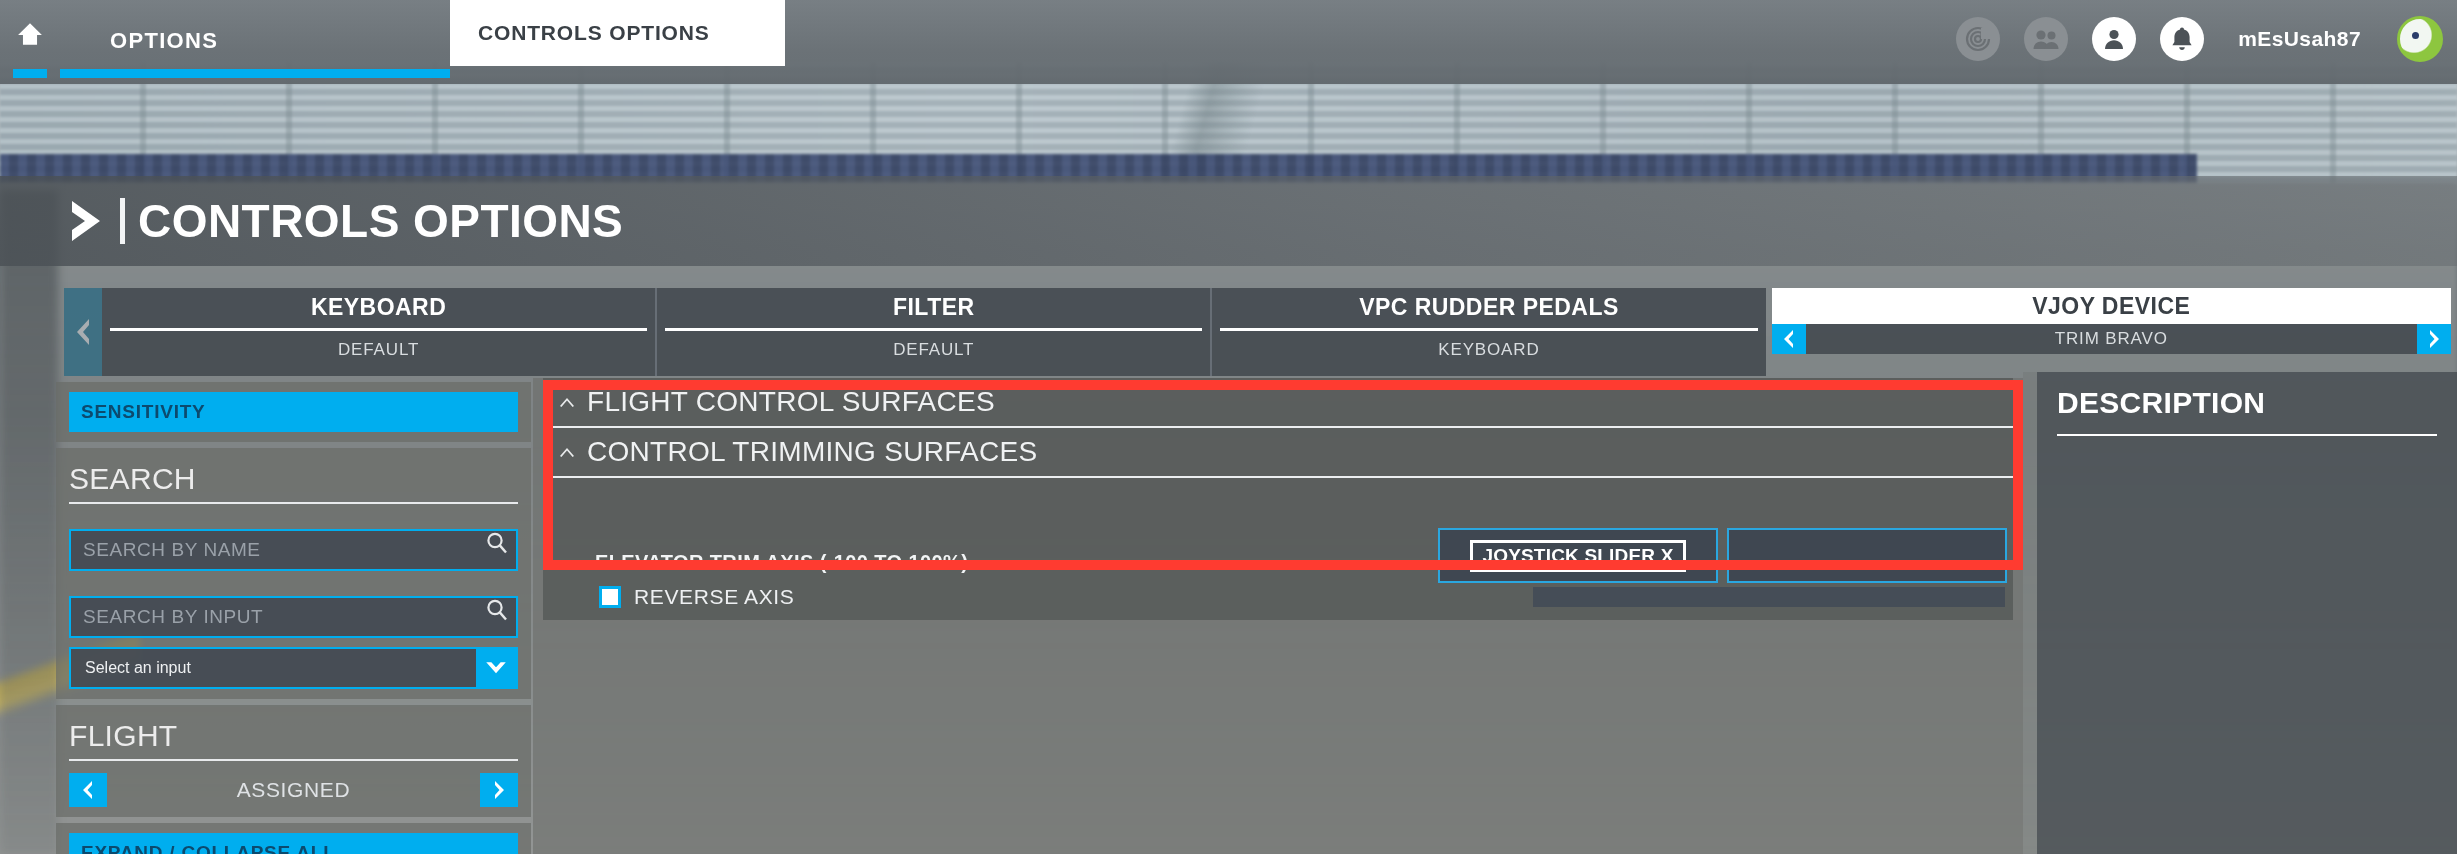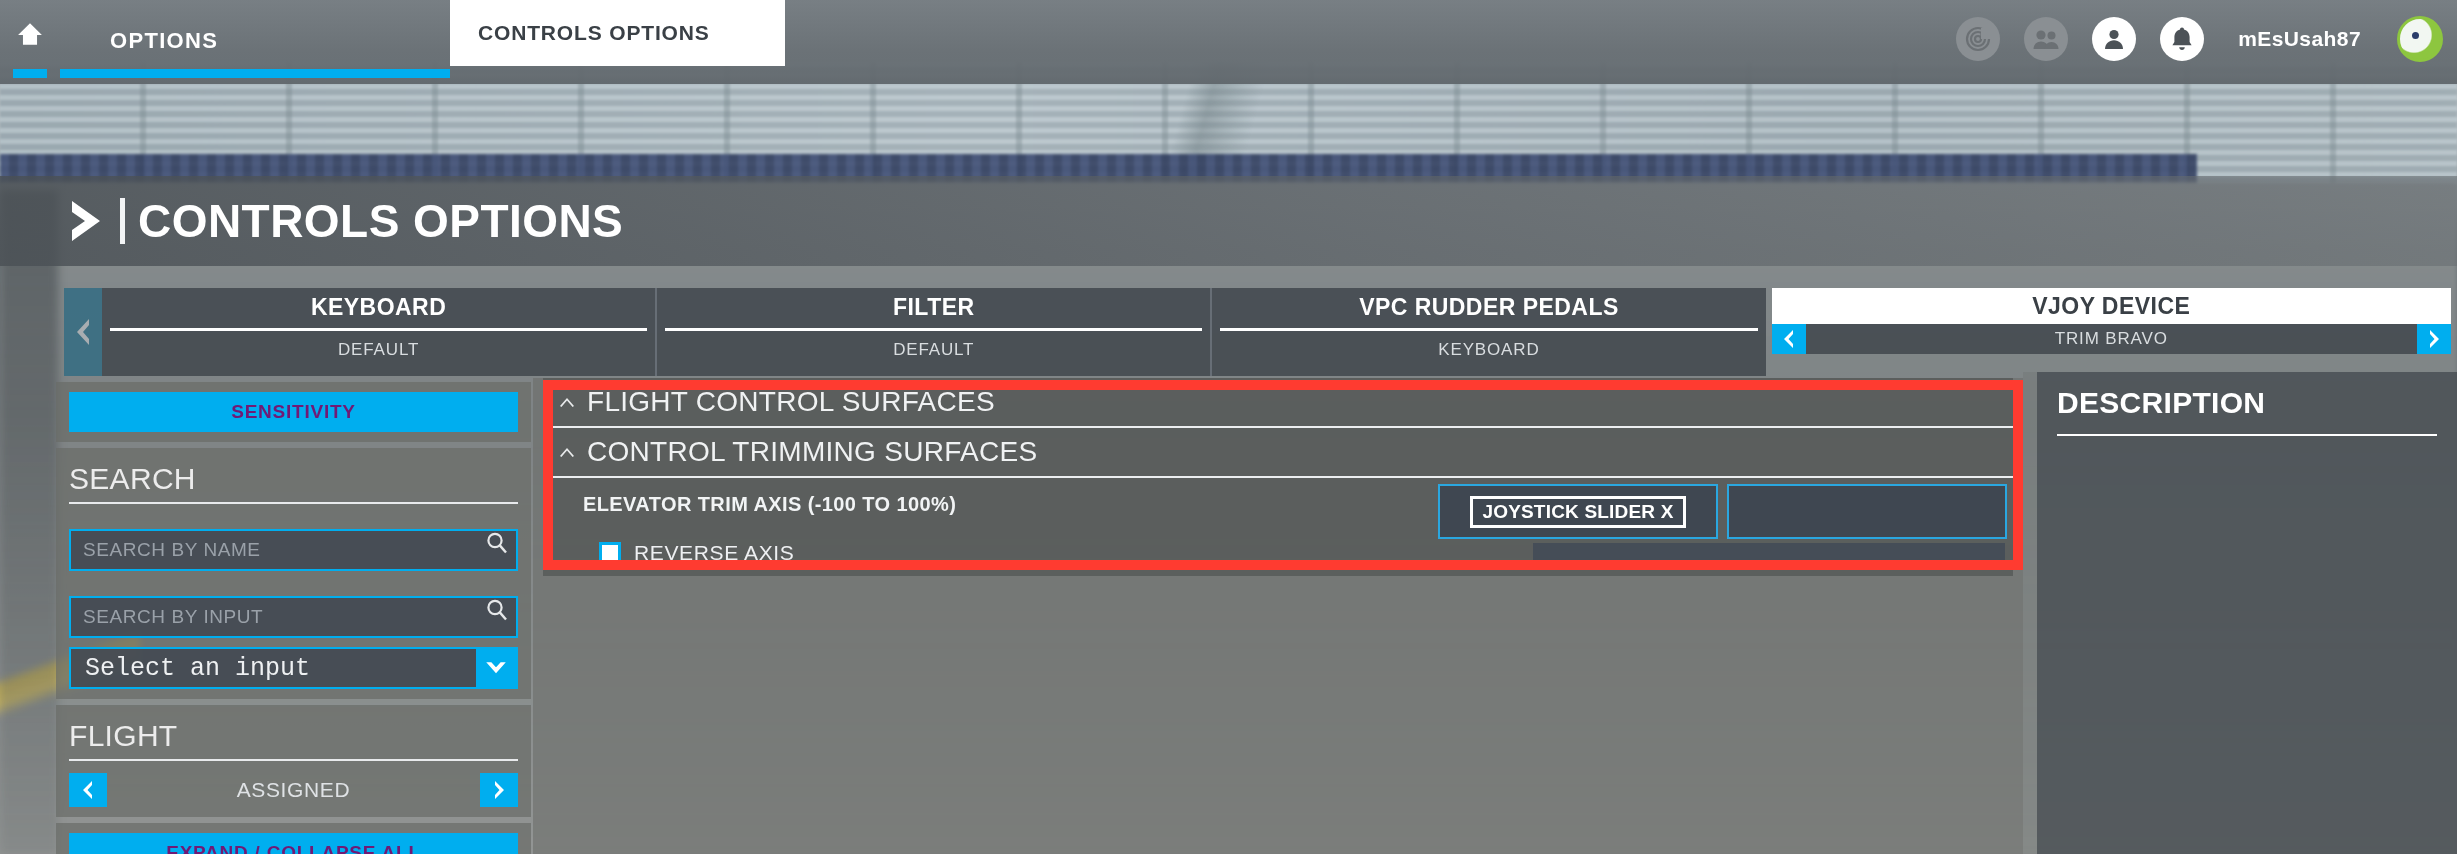--- a/index.html
+++ b/index.html
@@ -199,23 +199,23 @@
   
   .sidebar {
     position: absolute; left: 56px; top: 382px; width: 475px; bottom: 0;
   }
   .side-card {
     background: rgba(106,108,104,.72);
     padding: 10px 13px;
     margin-bottom: 6px;
   }
   .btn-blue {
-    background:#00aeef; color:#701a75; font-weight:700; font-size: 19px;
+    background:#00aeef; color:#0c4a6e; font-weight:700; font-size: 19px;
     letter-spacing:.04em; padding: 9px 12px; cursor:pointer;
-    display:block; width: 100%; text-align:center; border:none;
+    display:block; width: 100%; text-align:left; border:none;
   }
   .side-heading {
     color:#ececec; font-size: 30px; font-weight: 400; letter-spacing: .01em;
     padding: 4px 0 6px 0;
   }
   .side-rule { height: 2px; background:#e8eaec; margin-bottom: 12px; }
 
   .search-field {
     position: relative; height: 42px; margin-bottom: 9px;
     background: rgba(66,73,82,.9);
@@ -229,21 +229,21 @@
   }
   .search-field input::placeholder { color: #9aa1a9; }
   .search-ico { width: 38px; display:flex; align-items:center; justify-content:center; cursor:pointer; }
 
   .select-field {
     height: 42px; background: rgba(66,73,82,.9);
     border: 2px solid #00aeef; display:flex; align-items:center;
     cursor: pointer;
   }
   .select-field .sv {
-    flex:1; color:#eef0f2; font-size: 25px; padding: 0 14px; font-family: Liberation Mono, monospace;
+    flex:1; color:#eef0f2; font-size: 16px; padding: 0 14px;
   }
   .select-caret {
     width: 40px; height: 100%; background:#00aeef;
     display:flex; align-items:center; justify-content:center;
   }
 
   .filter-row { display:flex; align-items:center; }
   .f-arrow {
     width: 38px; height: 34px; background:#00aeef; cursor:pointer;
     display:flex; align-items:center; justify-content:center;
@@ -272,22 +272,22 @@
     border-bottom: 2px solid #eceef0;
     cursor: pointer;
   }
   .grp-row .caret { margin-right: 10px; display:flex; align-items:center; }
   .grp-row .glabel {
     color:#f0f2f3; font-size: 28px; font-weight: 400; letter-spacing:.01em;
   }
   .grp-row.sub { }
 
   .bind-row {
-    position: relative; display:flex; align-items:center;
-    height: 52px; padding-left: 40px;
+    position: relative; display:flex; align-items:flex-end;
+    height: 52px; padding-left: 52px; margin-top: 44px;
   }
   .bind-name {
     color:#f2f4f5; font-size: 20px; font-weight:700; letter-spacing:.02em;
   }
   .bind-slots {
     position:absolute; right: 6px; top: 6px; display:flex; gap: 9px;
   }
   .bind-slot {
     width: 280px; height: 55px; background: rgba(62,70,80,.95);
     border: 2px solid #2aa7e0;

